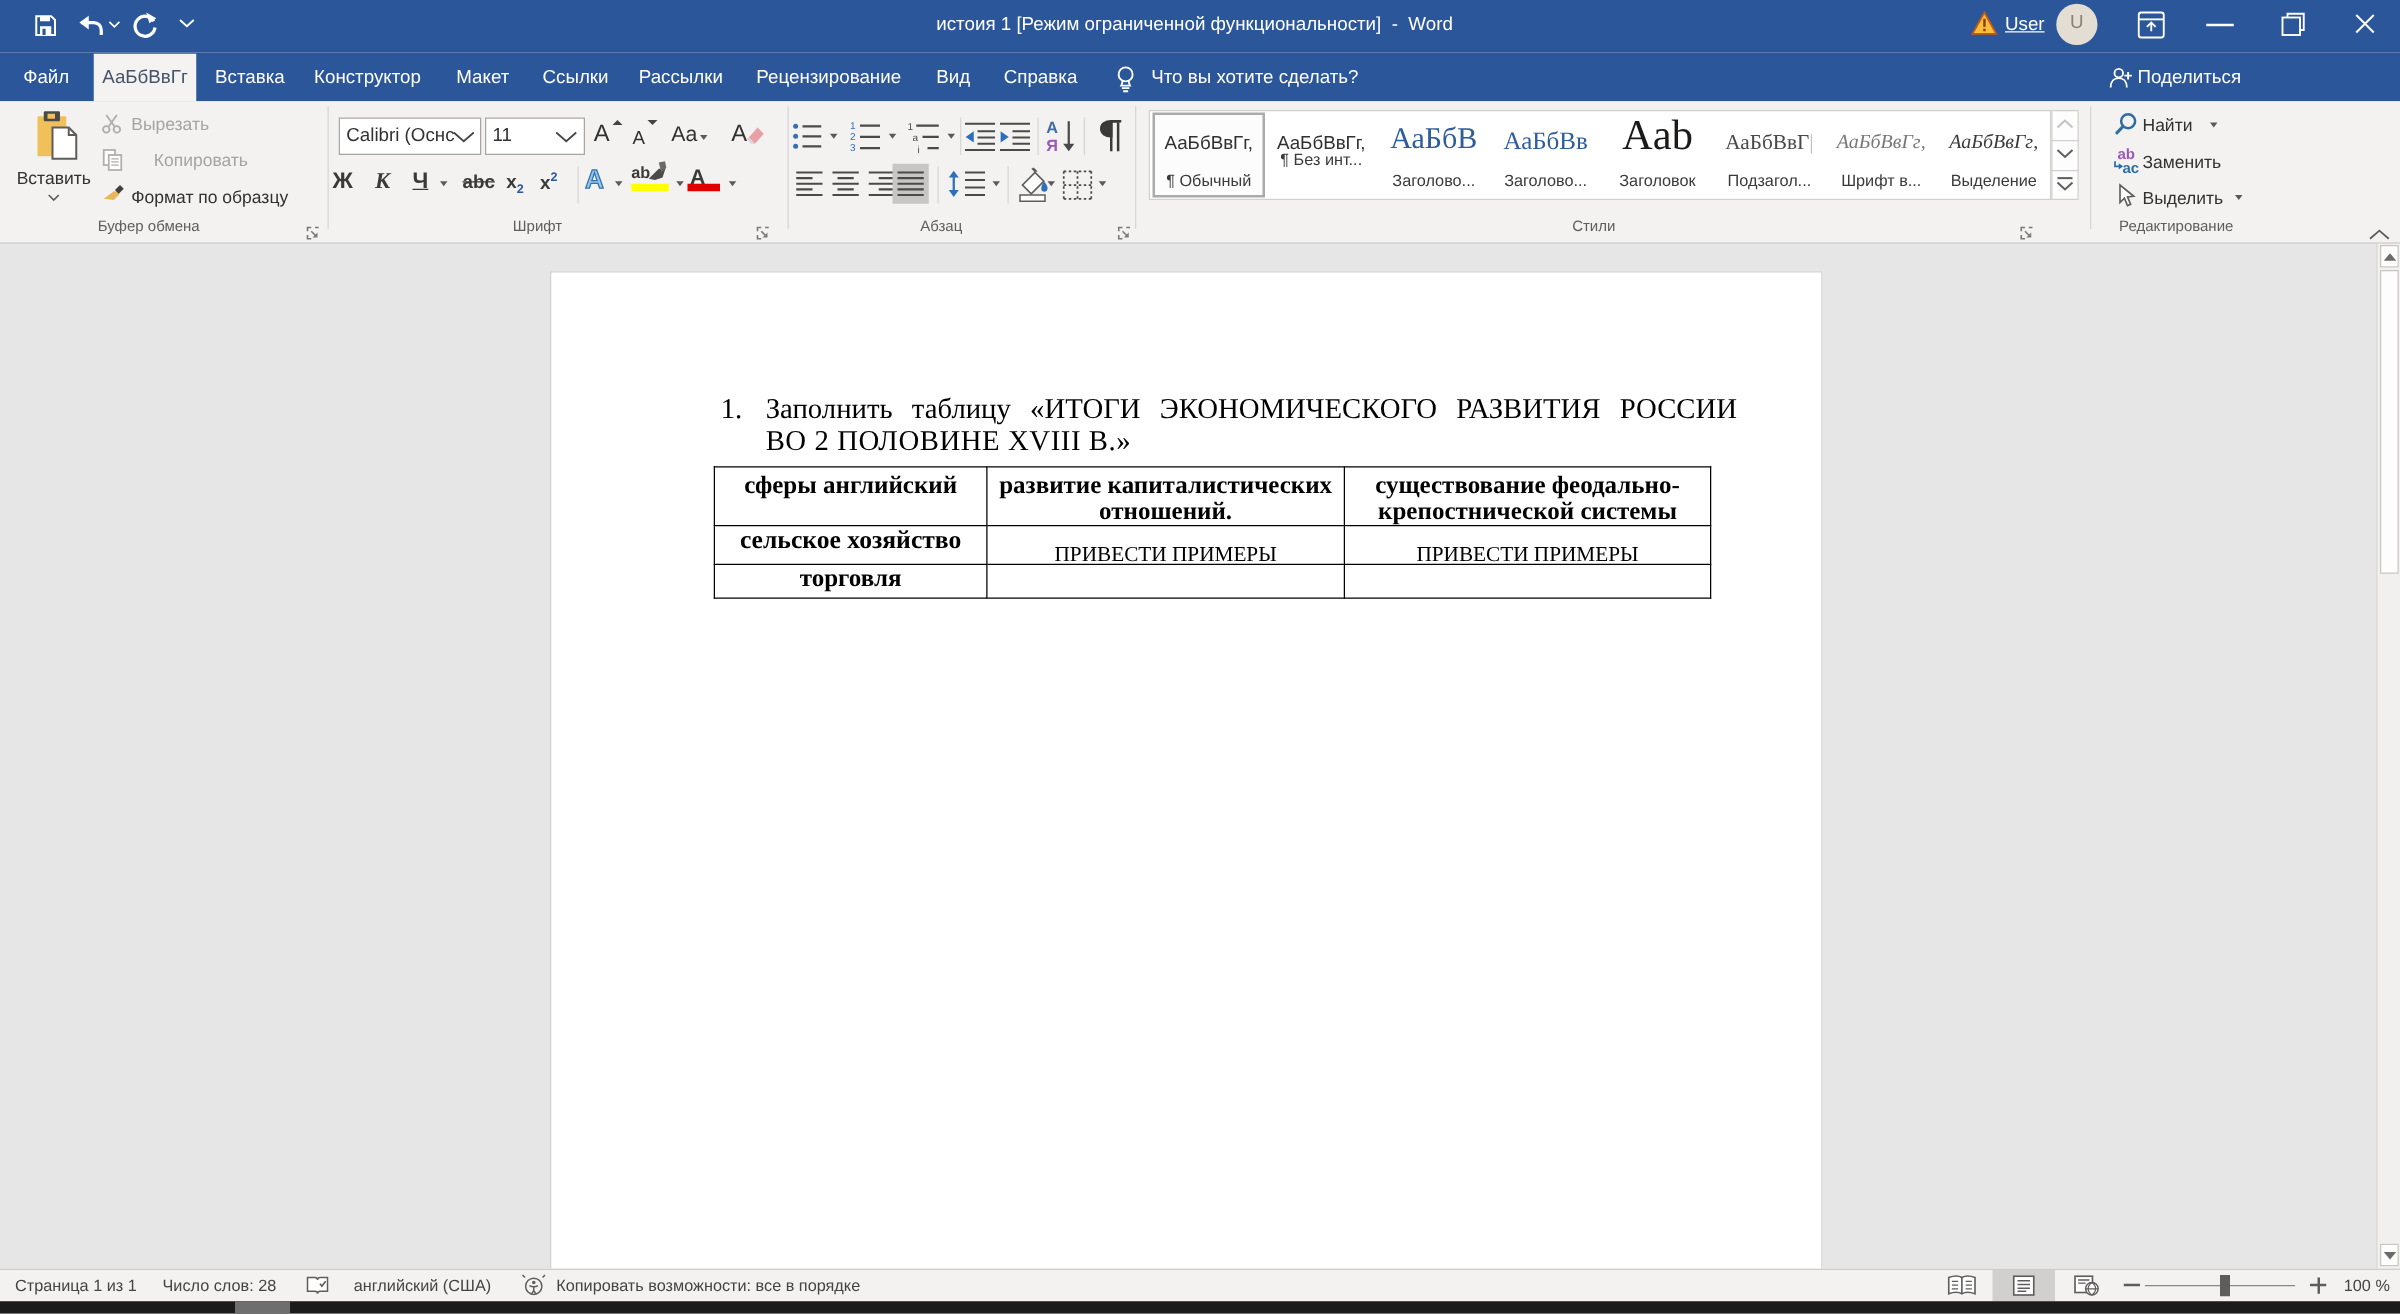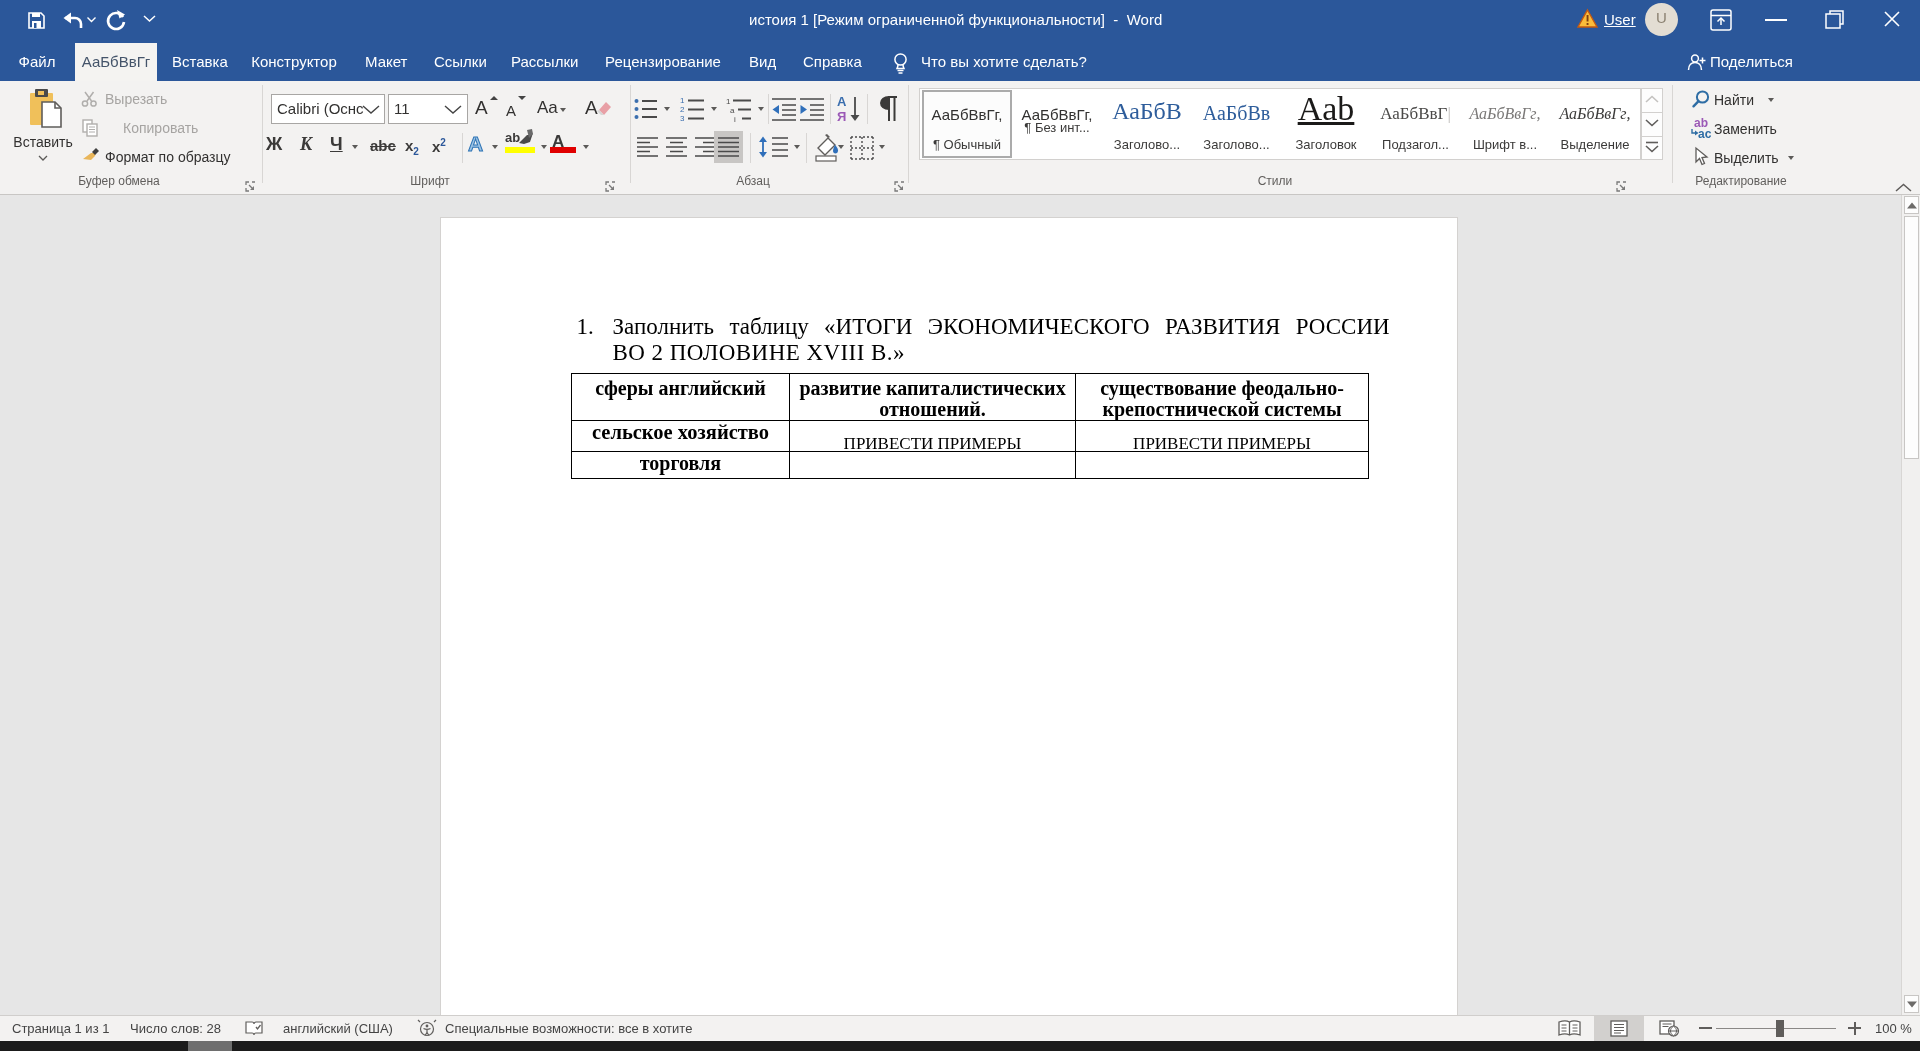--- a/index.html
+++ b/index.html
@@ -342,21 +342,21 @@
       </div>
       <div class="gallery-item" style="left:1102px;top:9px;width:90px;">
         <div class="gi-sample serif" style="top:8px;font-size:24px;color:#2e5d9b;">АаБбВ</div>
         <div class="gi-label" style="top:47px;">Заголово...</div>
       </div>
       <div class="gallery-item" style="left:1192px;top:9px;width:89px;">
         <div class="gi-sample serif" style="top:12px;font-size:20px;color:#2e5d9b;">АаБбВв</div>
         <div class="gi-label" style="top:47px;">Заголово...</div>
       </div>
       <div class="gallery-item" style="left:1281px;top:9px;width:90px;">
-        <div class="gi-sample serif" style="top:0px;font-size:34px;color:#1b1a19;text-decoration:underline;">Aab</div>
+        <div class="gi-sample serif" style="top:0px;font-size:34px;color:#1b1a19;">Aab</div>
         <div class="gi-label" style="top:47px;">Заголовок</div>
       </div>
       <div class="gallery-item" style="left:1371px;top:9px;width:89px;">
         <div class="gi-sample serif" style="top:14px;font-size:17px;color:#4a4948;">АаБбВвГ<span style="color:#bdbbb9;">|</span></div>
         <div class="gi-label" style="top:47px;">Подзагол...</div>
       </div>
       <div class="gallery-item" style="left:1460px;top:9px;width:90px;">
         <div class="gi-sample serif" style="top:15px;font-size:16px;font-style:italic;color:#7a7877;">АаБбВвГг,</div>
         <div class="gi-label" style="top:47px;">Шрифт в...</div>
       </div>
@@ -460,21 +460,21 @@
       <path d="M1 1 h6 a2 2 0 0 1 2 2 a2 2 0 0 1 2 -2 h6 v11 h-6 a2 2 0 0 0 -2 2 a2 2 0 0 0 -2 -2 h-6 z" fill="#fff" stroke="#605e5c" stroke-width="1.2"></path>
       <path d="M11 6 l1.5 2 l3 -4" fill="none" stroke="#605e5c" stroke-width="1.3"></path>
     </svg>
     <span class="abs" style="left:283px;top:5px;">английский (США)</span>
     <svg style="left:417px;top:3px;" width="20" height="20" viewBox="0 0 20 20">
       <circle cx="10" cy="10" r="6.5" fill="none" stroke="#605e5c" stroke-width="1.2"></circle>
       <circle cx="10" cy="7" r="1.4" fill="#605e5c"></circle>
       <path d="M6.5 9.5 c2 1 5 1 7 0 M10 10.5 v3 M10 13.5 l-2 3 M10 13.5 l2 3" fill="none" stroke="#605e5c" stroke-width="1.2"></path>
       <path d="M3 3 l-2 -2 M17 3 l2 -2" stroke="#605e5c" stroke-width="1.2"></path>
     </svg>
-    <span class="abs" style="left:445px;top:5px;">Специальные возможности: все в хотите</span>
+    <span class="abs" style="left:445px;top:5px;">Копировать возможности: все в порядке</span>
     <svg style="left:1558px;top:4px;" width="23" height="17" viewBox="0 0 23 17">
       <path d="M11.5 2 C9 0.5 5 0.5 1 2 v13 c4 -1.5 8 -1.5 10.5 0 c2.5 -1.5 6.5 -1.5 10.5 0 v-13 c-4 -1.5 -8 -1.5 -10.5 0 z" fill="#fff" stroke="#605e5c" stroke-width="1.3"></path>
       <path d="M11.5 2 v13" stroke="#605e5c" stroke-width="1.3"></path>
       <path d="M3.5 5 h5 M3.5 8 h5 M3.5 11 h5 M14.5 5 h5 M14.5 8 h5 M14.5 11 h5" stroke="#605e5c" stroke-width="1"></path>
     </svg>
     <div class="abs" style="left:1594px;top:0;width:50px;height:25px;background:#d2d0ce;"></div>
     <svg style="left:1610px;top:4px;" width="18" height="17" viewBox="0 0 18 17">
       <rect x="1" y="1" width="16" height="15" fill="#fff" stroke="#5f5d5b" stroke-width="1.3"></rect>
       <path d="M4 4.5 h10 M4 7.5 h10 M4 10.5 h10 M4 13 h7" stroke="#5f5d5b" stroke-width="1.2"></path>
     </svg>

